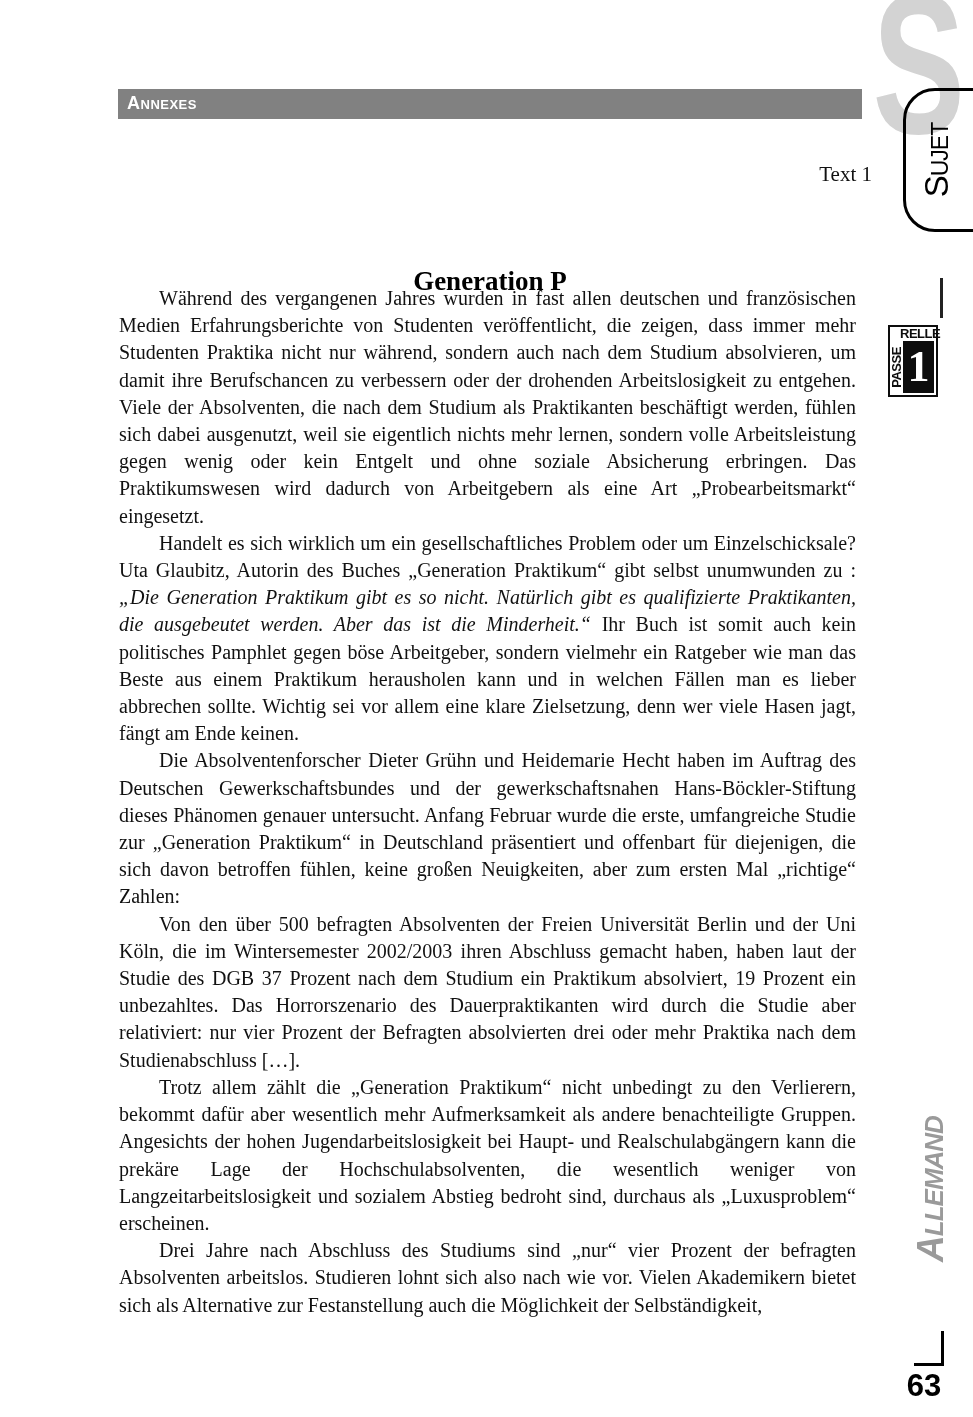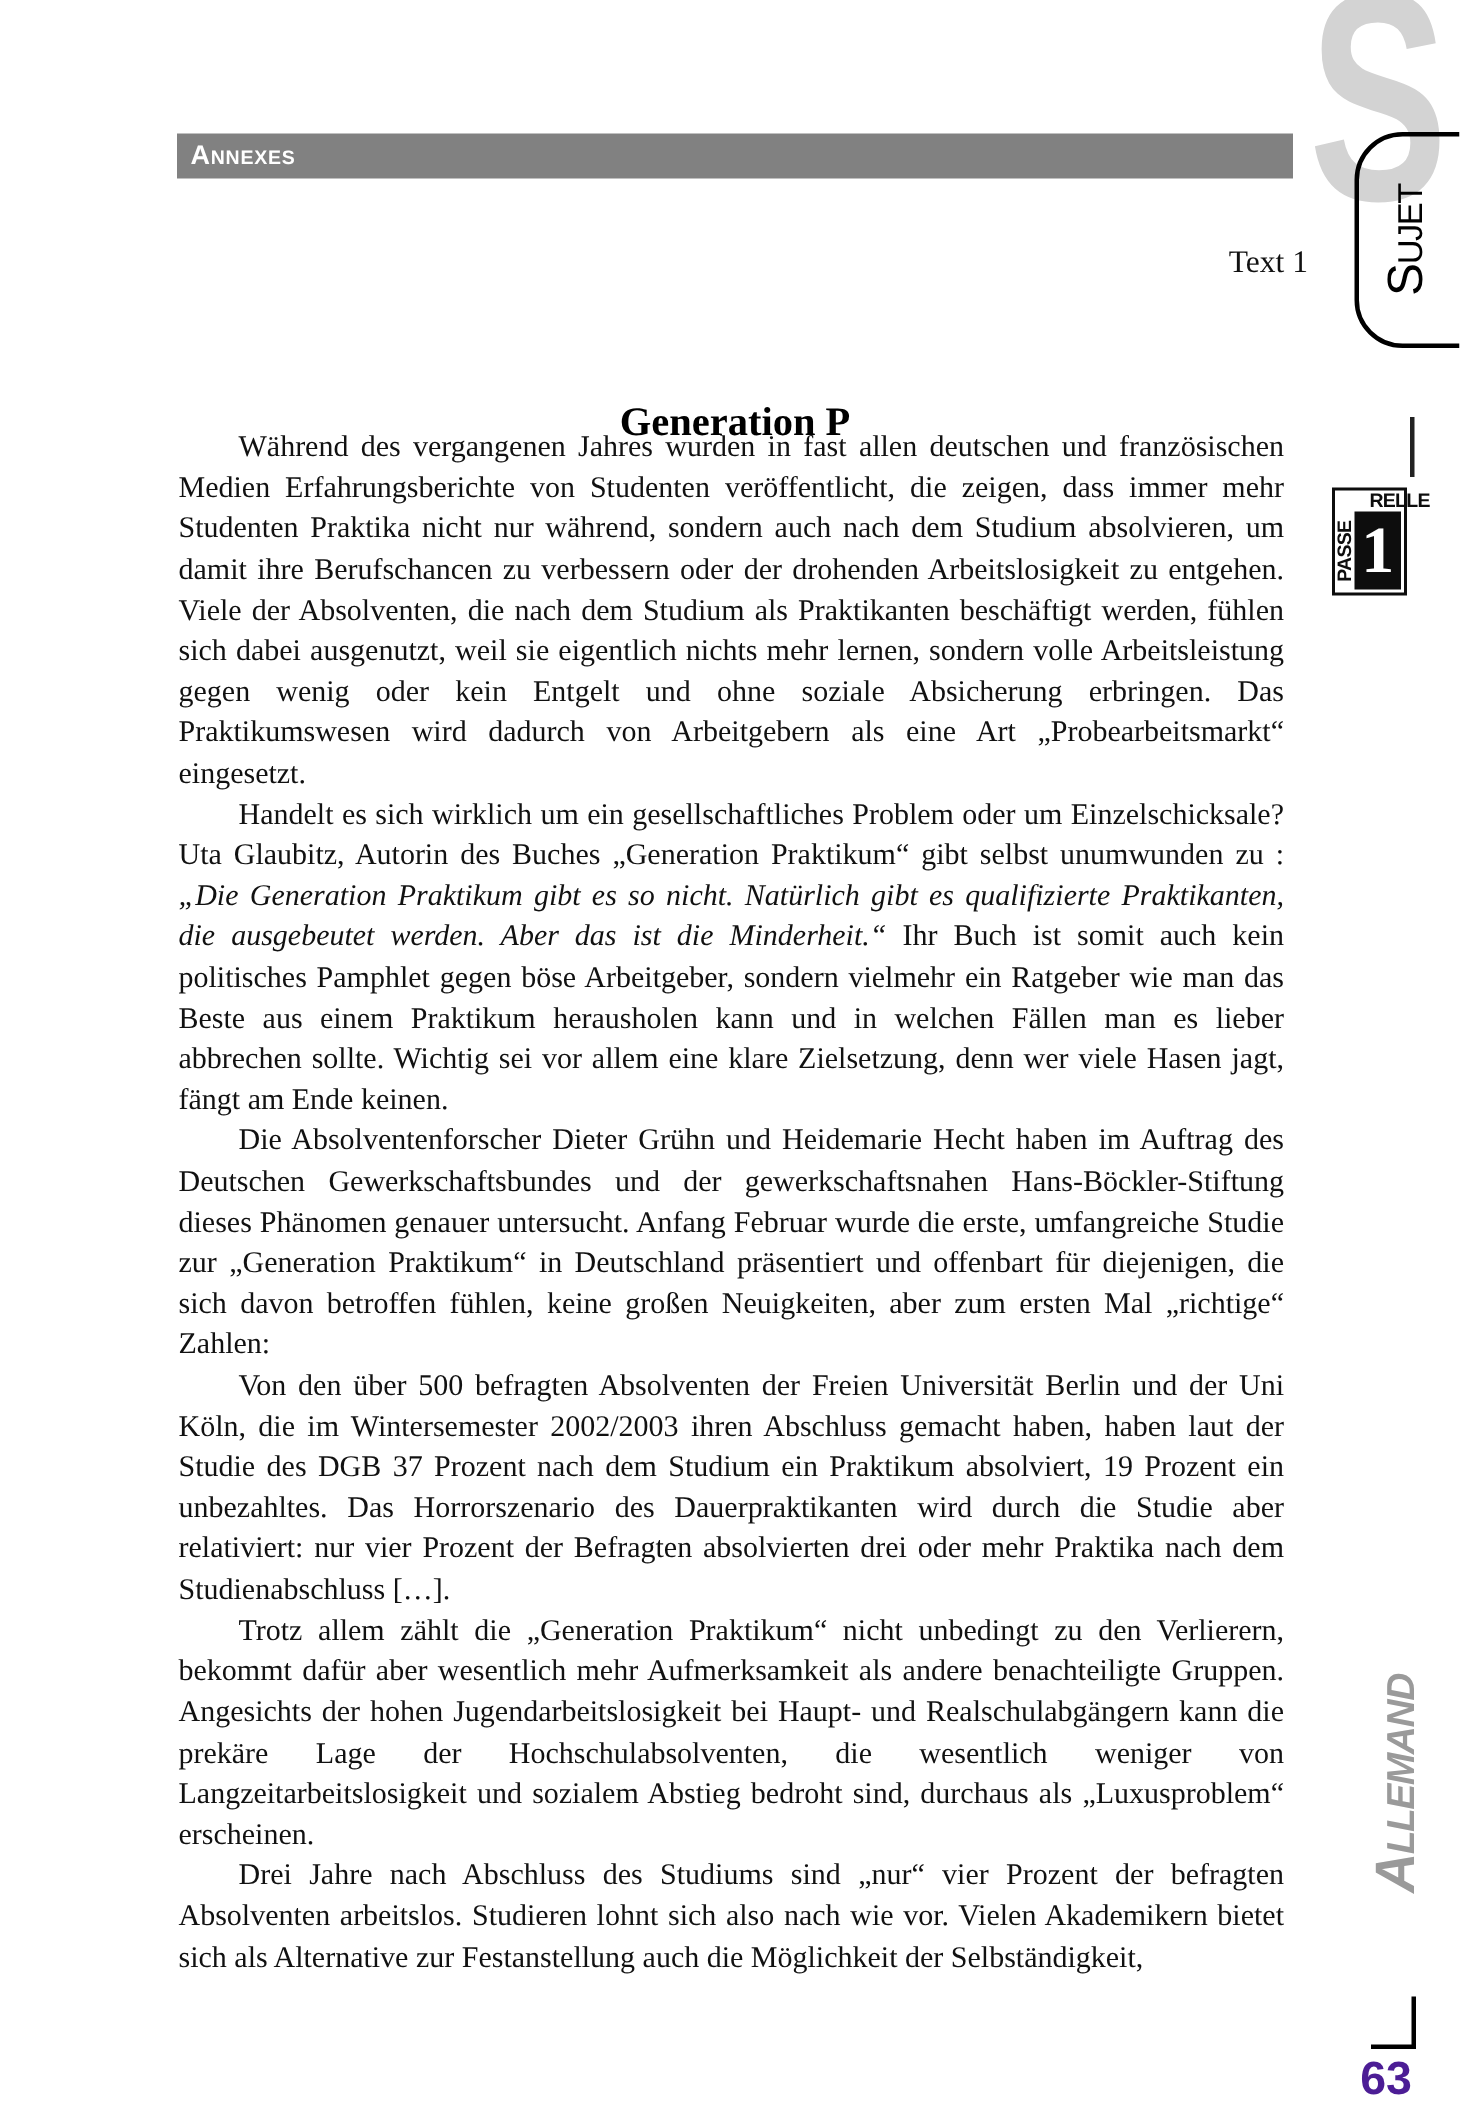--- a/index.html
+++ b/index.html
@@ -41,21 +41,21 @@
     font-size:33px;letter-spacing:-1px;color:#000;
   }
 
   
   .badge{
     position:absolute;left:888px;top:325px;width:50px;height:72px;
     border:2px solid #0d0d0d;box-sizing:border-box;background:#fff;
     font-family:"Liberation Sans",sans-serif;font-weight:bold;color:#0d0d0d;z-index:2;
   }
   .badge-top{
-    position:absolute;top:-1px;left:23px;font-size:13px;letter-spacing:-.5px;
+    position:absolute;top:-1px;left:10px;font-size:13px;letter-spacing:-.5px;
   }
   .badge-side-wrap{
     position:absolute;left:0;top:13px;width:12px;height:55px;
     display:flex;align-items:center;justify-content:center;
   }
   .badge-side{
     transform:rotate(-90deg);white-space:nowrap;font-size:13px;letter-spacing:-.5px;
   }
   .badge-number{
     position:absolute;left:13px;top:14px;right:2px;bottom:2px;
@@ -93,21 +93,21 @@
     transform:rotate(-90deg);white-space:nowrap;
     font-family:"Liberation Sans",sans-serif;font-style:italic;font-weight:bold;
     font-variant:small-caps;font-size:37px;letter-spacing:-1px;color:#9a9a9a;
   }
 
   
   .corner-mark-v{position:absolute;left:941px;top:1331px;width:3px;height:34px;background:#000;}
   .corner-mark-h{position:absolute;left:914px;top:1363px;width:30px;height:3px;background:#000;}
   .page-number{
     position:absolute;left:899px;top:1368px;width:50px;text-align:center;
-    font-family:"Liberation Sans",sans-serif;font-weight:bold;font-size:31px;color:#4c1d95;
+    font-family:"Liberation Sans",sans-serif;font-weight:bold;font-size:31px;color:#000000;
   }
 </style>
 </head>
 <body>
 
 <div class="page">
 
   <div class="annexes-bar">
     <span>Annexes</span>
   </div>

